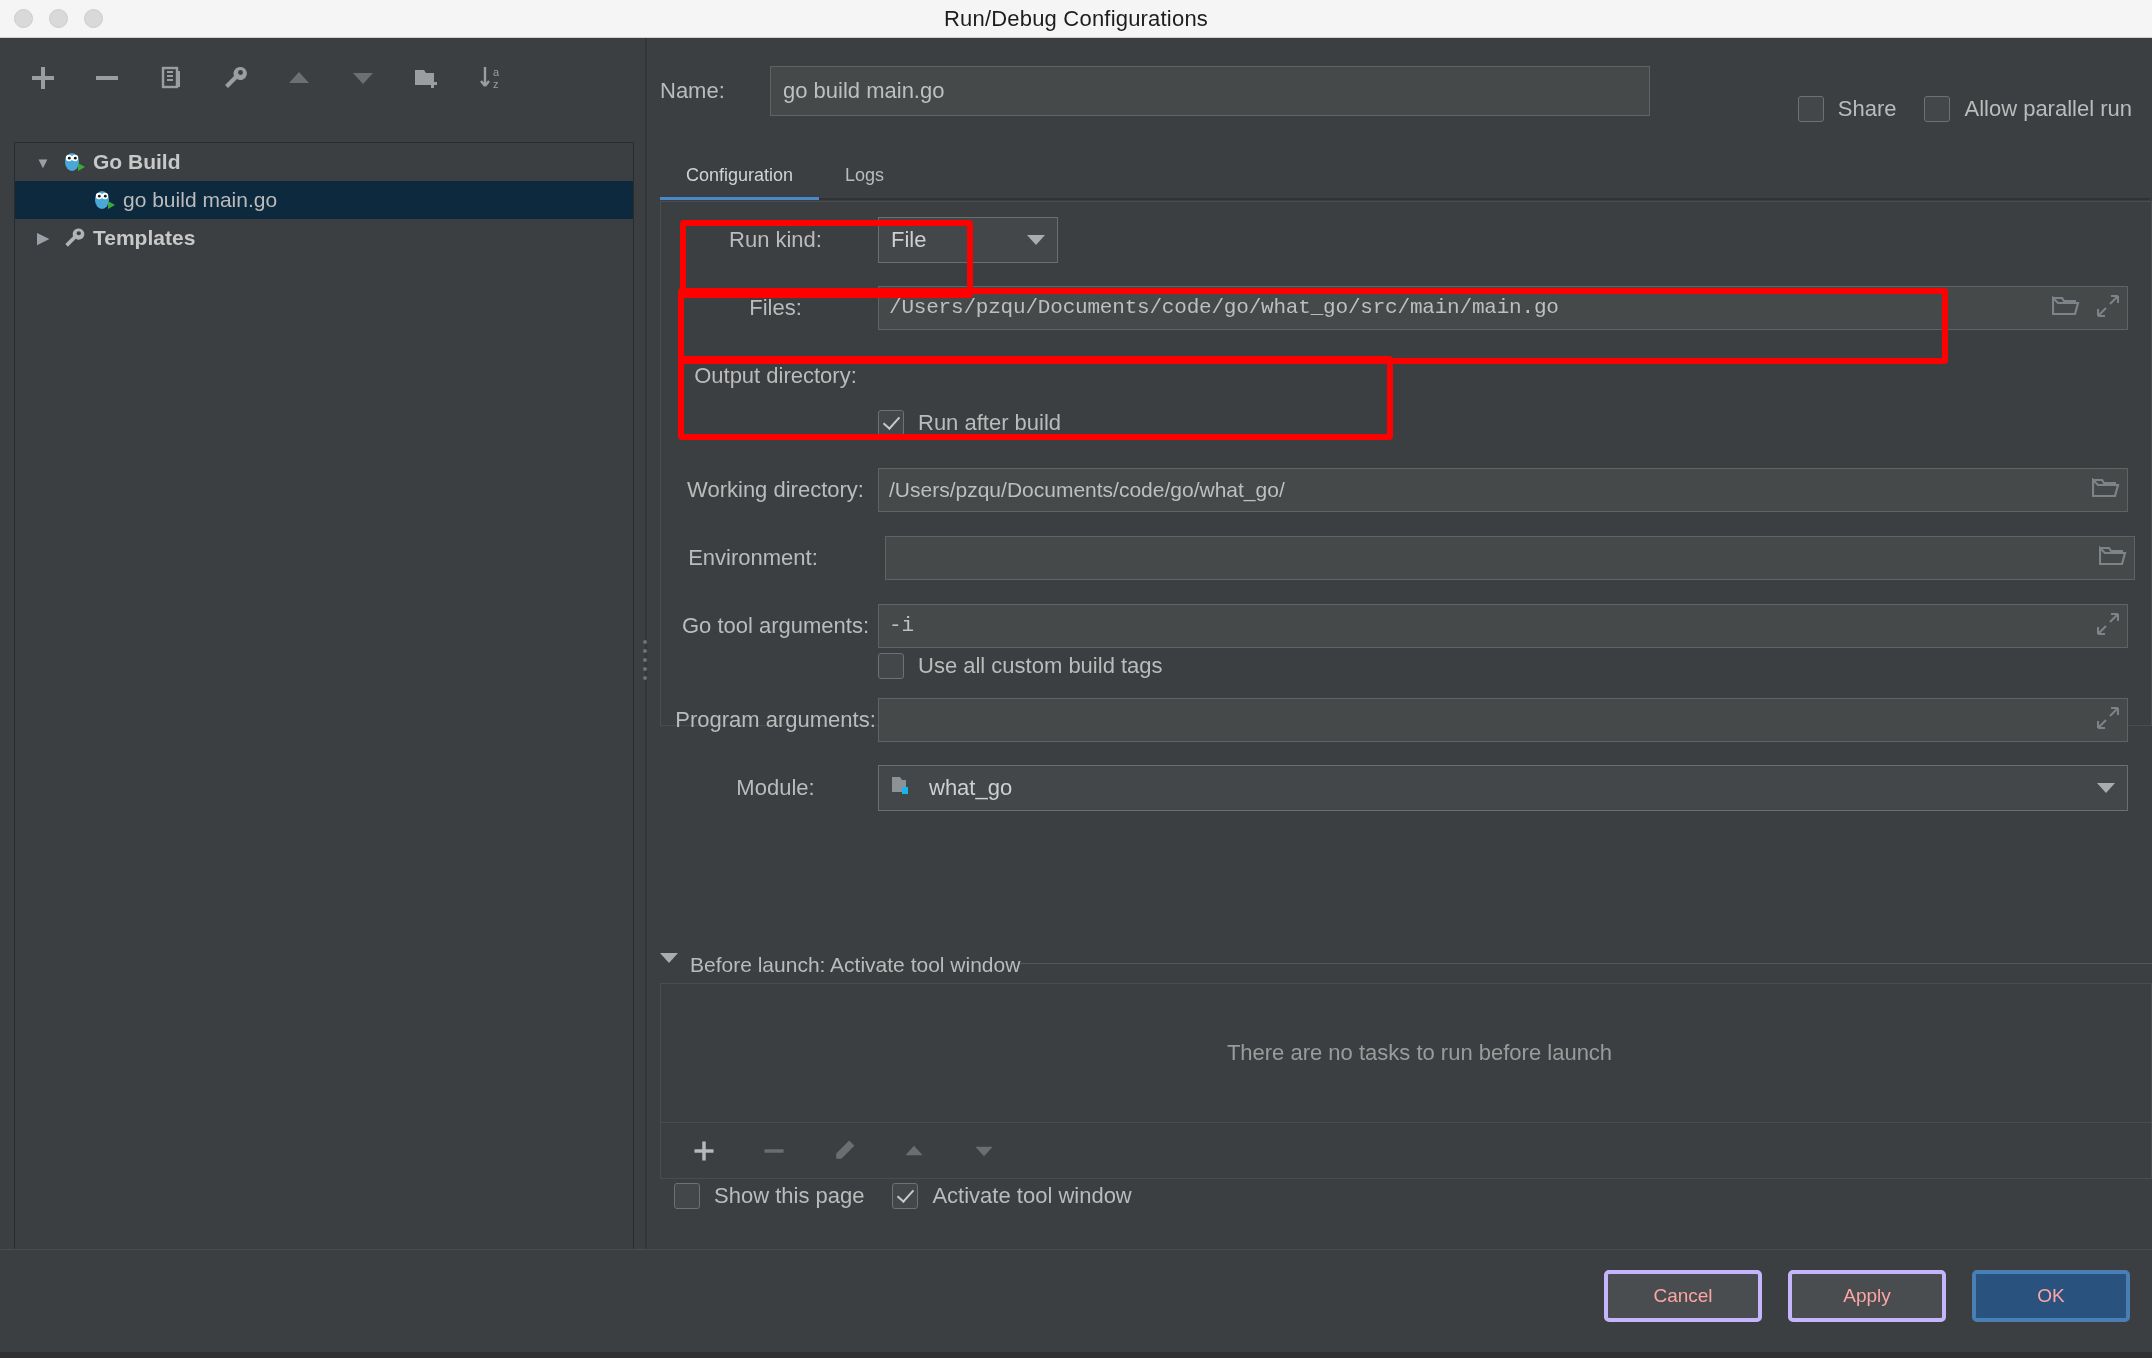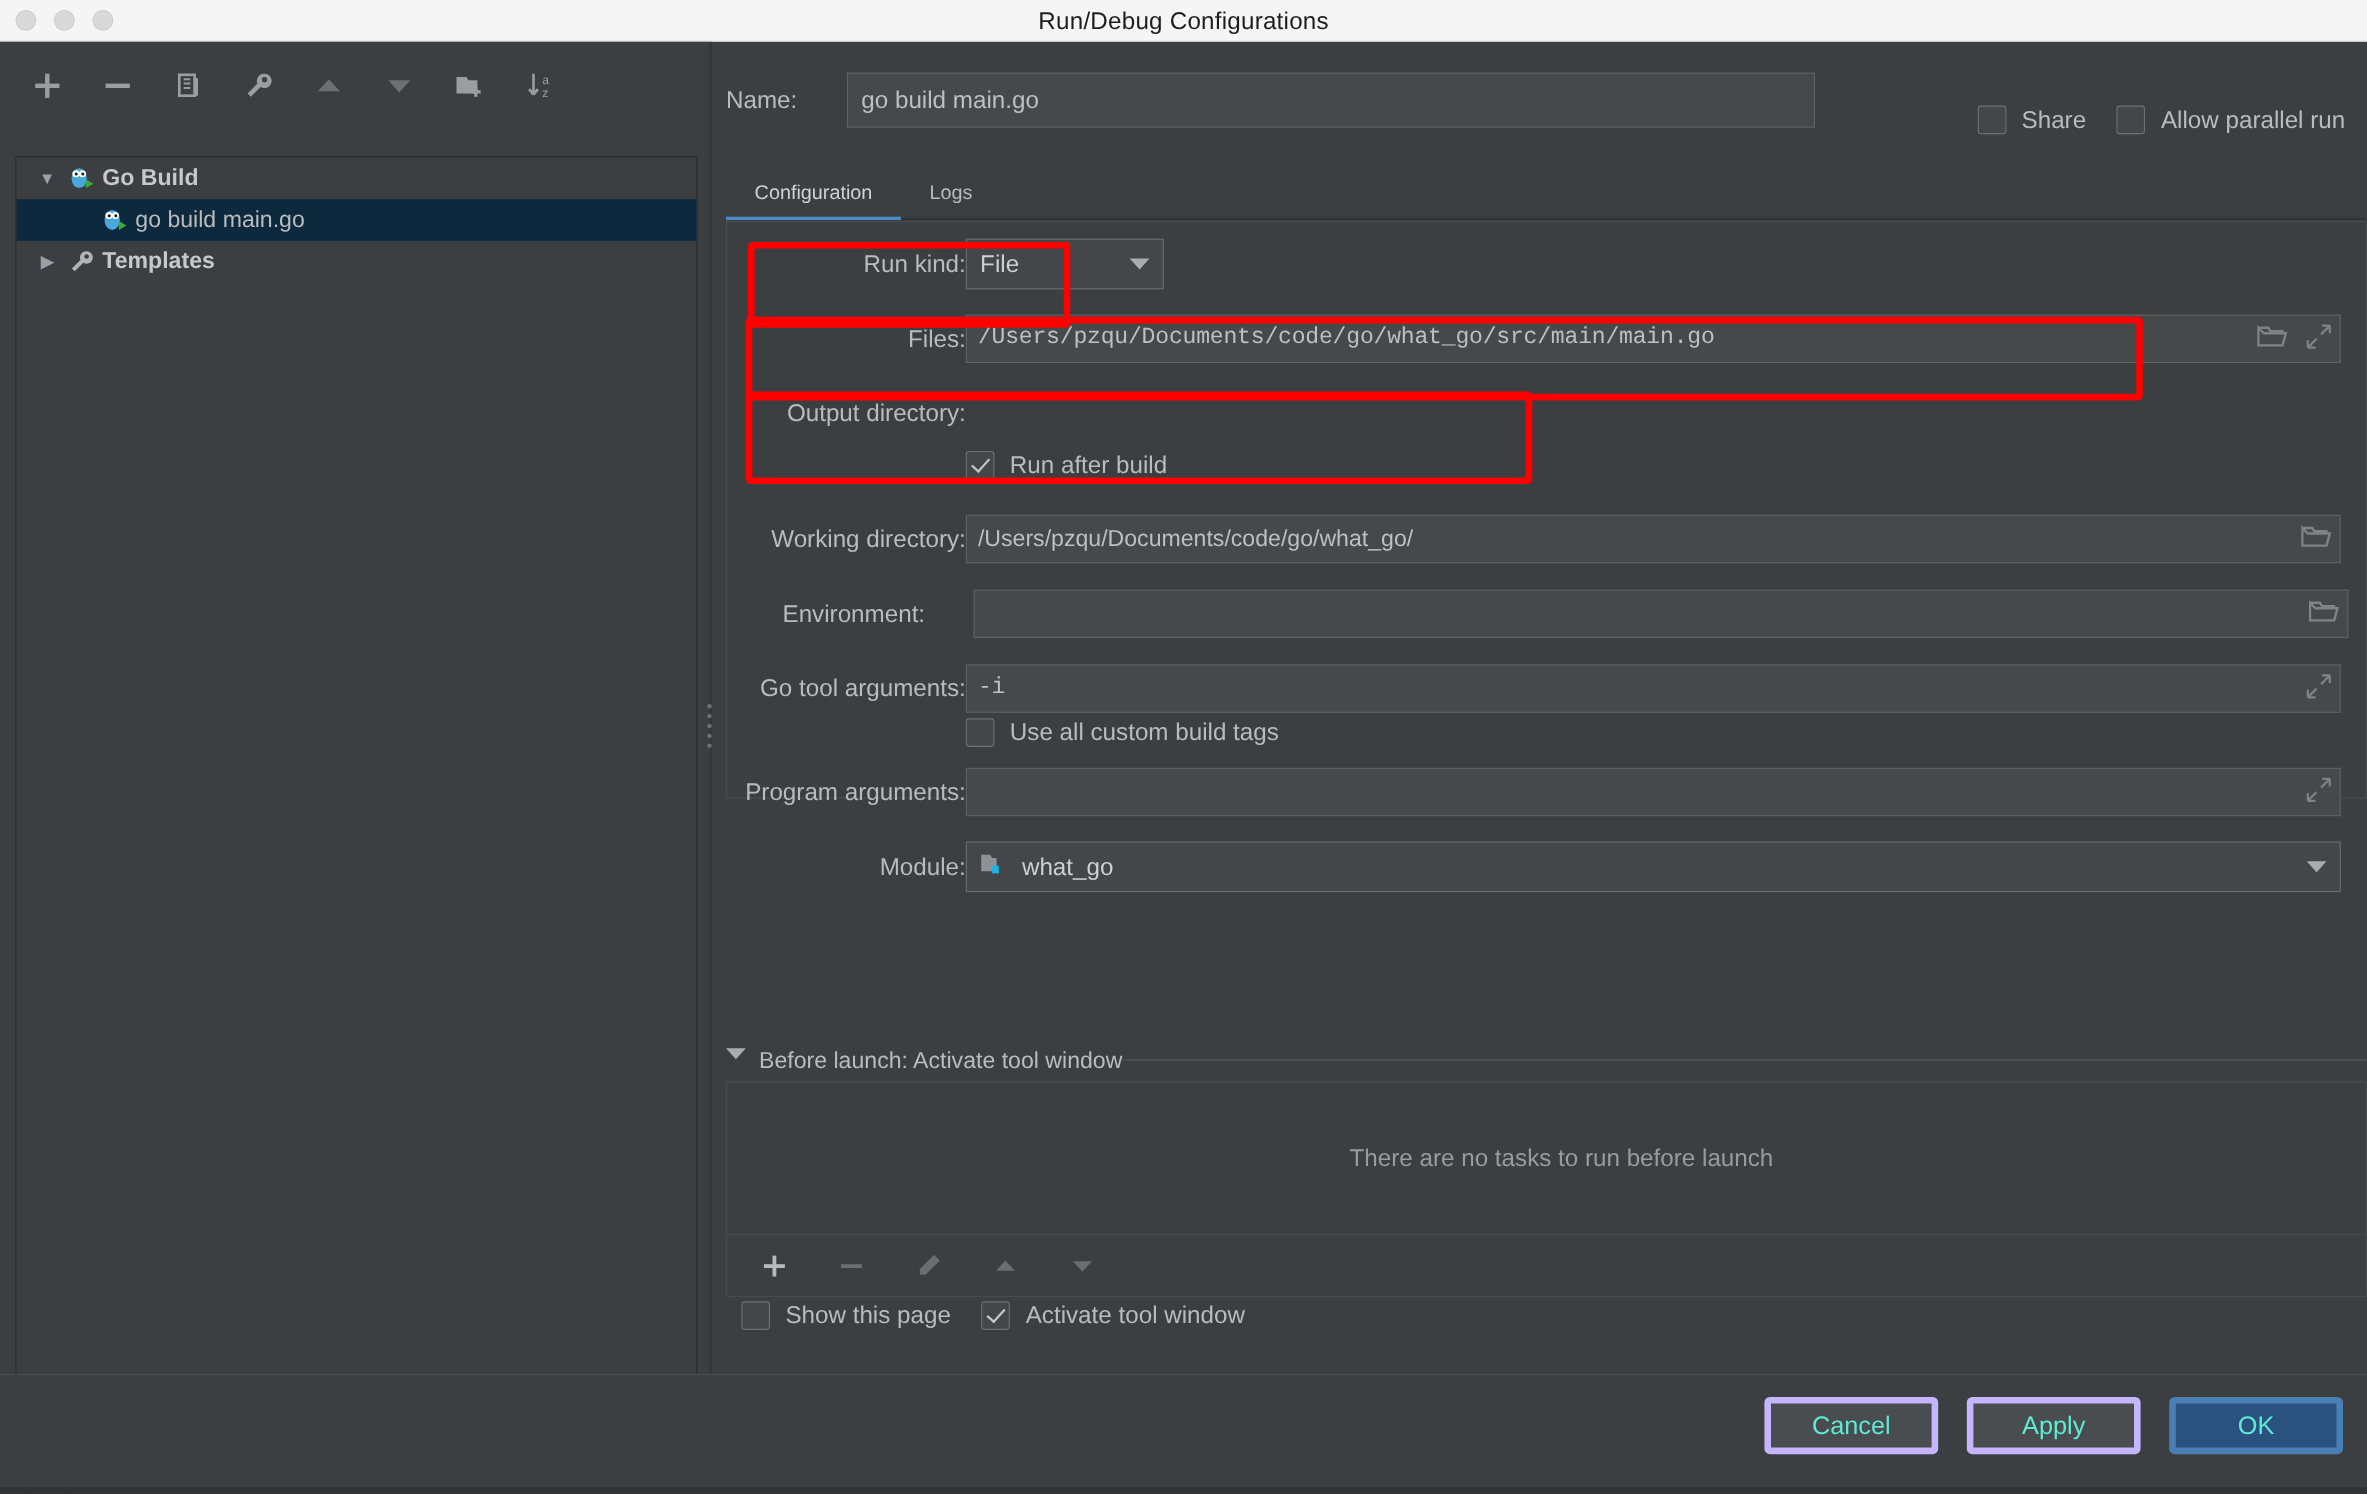--- a/index.html
+++ b/index.html
@@ -74,21 +74,21 @@
   .tab.active { color: #d2d2d2; }
   .tab.active::after { content: ""; position: absolute; left: 0; right: 0; bottom: 0; height: 3px; background: #4a88c7; }
   .tabline { position: absolute; left: 10px; top: 160px; width: 1490px; height: 2px; background: #323232; }
 
   .formpanel {
     position: absolute; left: 10px; top: 163px; width: 1492px; height: 525px;
     background: #3c3f41; border: 1px solid #4a4d4f;
   }
 
   .row { position: absolute; left: 0; height: 44px; display: flex; align-items: center; }
-  .lbl { font-size: 22px; color: #bbbbbb; text-align: right; }
+  .lbl { font-size: 22px; color: #bbbbbb; text-align: center; }
   .fld {
     background: #45494a; border: 1px solid #5e6364; color: #bfbfbf; font-size: 21px;
     height: 44px; line-height: 42px; padding: 0 10px; white-space: nowrap; overflow: hidden;
   }
   .fld.mono { font-family: "Liberation Mono", "DejaVu Sans Mono", monospace; font-size: 21px; letter-spacing: -0.2px; }
   .fldwrap { position: relative; display: flex; align-items: center; }
   .fld-icons { position: absolute; right: 8px; top: 0; height: 44px; display: flex; align-items: center; gap: 16px; }
 
   .combo {
     background: #43474a; border: 1px solid #6a6e70; color: #cfcfcf; font-size: 22px;
@@ -109,22 +109,22 @@
   .bl-box { position: absolute; left: 10px; top: 945px; width: 1492px; height: 140px; background: #3c3f41; border: 1px solid #4a4d4f; display: flex; align-items: center; justify-content: center; padding-left: 27px; }
   .bl-empty { font-size: 22px; color: #9b9b9b; }
   .bl-toolbar { position: absolute; left: 10px; top: 1085px; width: 1492px; height: 56px; background: #3c3f41; border: 1px solid #4a4d4f; border-top: none; display: flex; align-items: center; padding-left: 22px; gap: 28px; }
 
   .botchecks { position: absolute; left: 24px; top: 1145px; display: flex; align-items: center; gap: 28px; }
 
   .footer { position: absolute; left: 0; right: 0; top: 1249px; height: 109px; background: #3c3f41; }
   .footer-sep { position: absolute; left: 0; right: 0; top: 0; height: 1px; background: #4a4d4f; }
   .btns { position: absolute; right: 22px; top: 21px; display: flex; gap: 26px; }
   .btn {
-    min-width: 158px; height: 52px; border-radius: 5px; background: #4a4d4f; border: 6px solid #c4b5fd;
-    color: #5eead4; font-size: 23px; display: flex; align-items: center; justify-content: center;
+    min-width: 158px; height: 52px; border-radius: 5px; background: #4a4d4f; border: 4px solid #c4b5fd;
+    color: #fca5a5; font-size: 19px; display: flex; align-items: center; justify-content: center;
   }
   .btn.primary { background: #29527e; border-color: #4a7fb5; }
   .bottomstrip { position: absolute; left: 0; bottom: 0; width: 2152px; height: 6px; background: #2f3133; }
   .leftdivider { position: absolute; left: 645px; top: 38px; width: 2px; height: 1320px; background: #333537; }
 </style>
 </head>
 <body>
 
 <div class="window">
 

